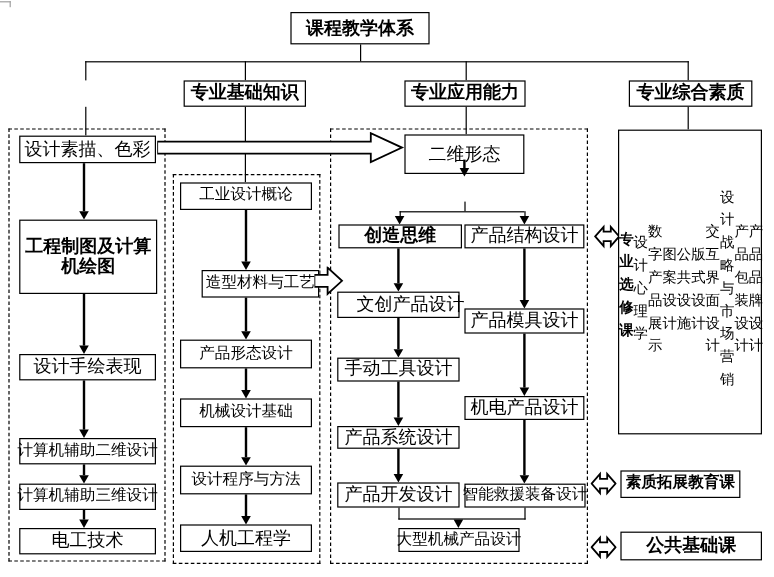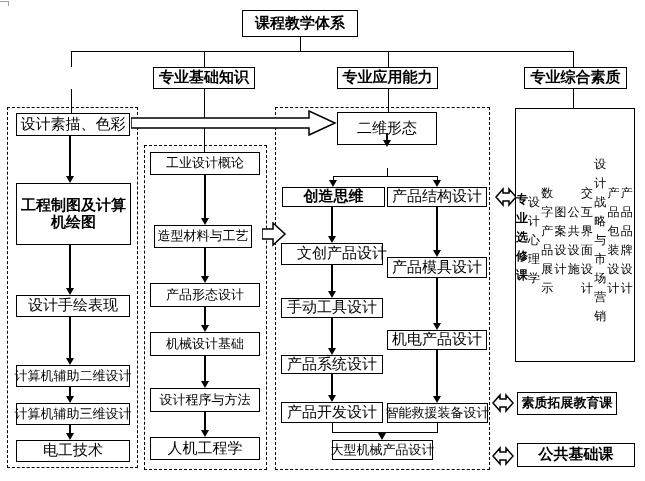--- a/index.html
+++ b/index.html
@@ -75,21 +75,21 @@
   <div class="ah" style="left:66px;top:396px;"></div>
   <div class="box f12" style="left:16px;top:403px;width:114px;height:22px;">计算机辅助三维设计</div>
   <div class="vl2" style="left:69px;top:425px;height:8px;"></div>
   <div class="ah" style="left:66px;top:433px;"></div>
   <div class="box" style="left:16px;top:440px;width:114px;height:22px;">电工技术</div>
 
   <div class="dash" style="left:144px;top:145px;width:123px;height:325px;"></div>
   <div class="box f13" style="left:150px;top:152px;width:110px;height:23px;">工业设计概论</div>
   <div class="vl2" style="left:204px;top:175px;height:43px;"></div>
   <div class="ah" style="left:201px;top:218px;"></div>
-  <div class="box f13" style="left:154px;top:225px;width:98px;height:23px;">造型材料与工艺</div>
+  <div class="box f13" style="left:168px;top:225px;width:98px;height:23px;">造型材料与工艺</div>
   <div class="vl2" style="left:204px;top:248px;height:28px;"></div>
   <div class="ah" style="left:201px;top:276px;"></div>
   <div class="box f13" style="left:150px;top:283px;width:110px;height:24px;">产品形态设计</div>
   <div class="vl2" style="left:204px;top:307px;height:18px;"></div>
   <div class="ah" style="left:201px;top:325px;"></div>
   <div class="box f13" style="left:150px;top:332px;width:110px;height:24px;">机械设计基础</div>
   <div class="vl2" style="left:204px;top:356px;height:25px;"></div>
   <div class="ah" style="left:201px;top:381px;"></div>
   <div class="box f13" style="left:150px;top:388px;width:110px;height:24px;">设计程序与方法</div>
   <div class="vl2" style="left:204px;top:412px;height:18px;"></div>
@@ -155,20 +155,21 @@
   <svg class="svgarrow" style="left:492px;top:443px;" width="22" height="26" viewBox="0 0 22 26">
     <polygon points="1,13 8,5 8,9 14,9 14,5 21,13 14,21 14,17 8,17 8,21" fill="#ffffff" stroke="#000000" stroke-width="1.5"></polygon>
   </svg>
 
   <div class="elect" style="left:515px;top:108px;width:120px;height:254px;">
     <div class="t">专业选修课</div>
     <div class="it">设计心理学</div>
     <div class="it">数字产品展示</div>
     <div class="it">图案设计</div>
     <div class="it">公共设施</div>
+    <div class="it">版式设计</div>
     <div class="it">交互界面设计</div>
     <div class="it">设计战略与市场营销</div>
     <div class="it">产品包装设计</div>
     <div class="it">产品品牌设计</div>
   </div>
 
   <div class="box b f13" style="left:517px;top:392px;width:100px;height:23px;">素质拓展教育课</div>
   <div class="box b" style="left:517px;top:443px;width:118px;height:24px;">公共基础课</div>
 
 </div>

